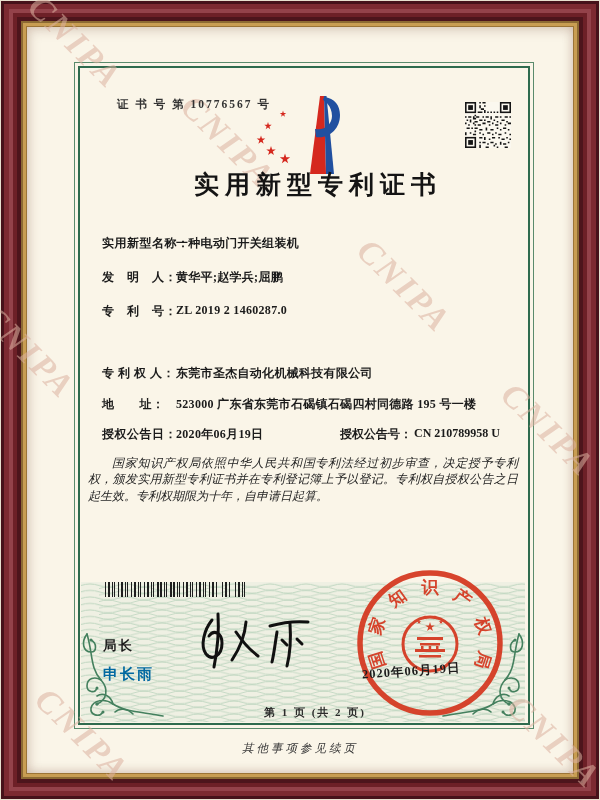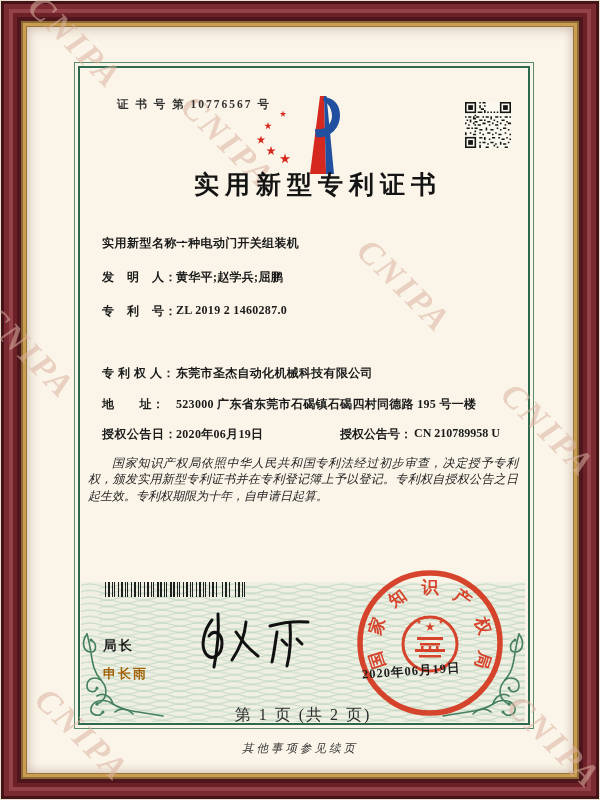--- a/index.html
+++ b/index.html
@@ -68,29 +68,29 @@
 
   .band{position:absolute;left:3px;top:516px;width:444px;height:140px;z-index:11;
     background:rgba(214,230,214,.30);}
   .flourish{position:absolute;bottom:0;z-index:1;}
   .flourish-br{right:0;}
   .flourish-bl{left:0;transform:scaleX(-1);}
 
   .director-title{position:absolute;left:25px;top:571px;z-index:13;
     font-family:"Liberation Sans","DejaVu Sans",sans-serif;font-size:13.5px;font-weight:700;letter-spacing:2px;color:#1a1a1a;}
   .director-name{position:absolute;left:25px;top:599px;z-index:13;
-    font-family:"Liberation Sans","DejaVu Sans",sans-serif;font-size:13px;font-weight:700;letter-spacing:2px;color:#a16207;}
+    font-family:"Liberation Sans","DejaVu Sans",sans-serif;font-size:15px;font-weight:700;letter-spacing:2px;color:#0369a1;}
   .signature{position:absolute;left:112px;top:544px;z-index:13;}
 
   .seal{position:absolute;left:277px;top:502px;z-index:13;opacity:.93;}
   .seal-date{position:absolute;left:284px;top:597px;z-index:14;
     font-size:12.5px;font-weight:700;color:#1c1c1c;letter-spacing:1px;transform:rotate(-4deg);white-space:nowrap;}
 
-  .page-ind{position:absolute;left:0;top:639px;width:100%;text-align:center;z-index:13;
-    font-size:16px;letter-spacing:2px;color:#2c2c2c;font-weight:400;}
+  .page-ind{position:absolute;left:12px;top:639px;width:100%;text-align:center;z-index:13;
+    font-size:11px;letter-spacing:2px;color:#2c2c2c;font-weight:700;}
 
   .cont-note{position:absolute;left:0;top:741px;width:100%;text-align:center;z-index:12;
     font-style:italic;font-size:11.5px;letter-spacing:3px;color:#3a3a3a;}
 </style>
 </head>
 <body>
 
 <div class="stage">
 
   <div class="paper"></div>

